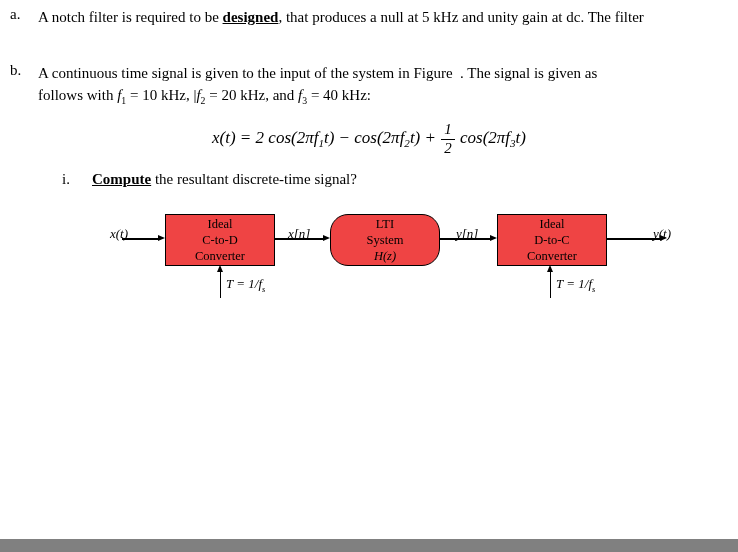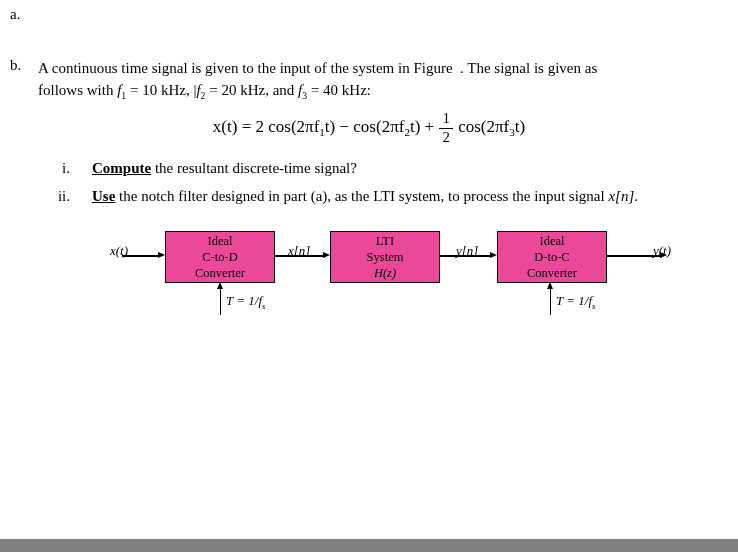--- a/index.html
+++ b/index.html
@@ -39,21 +39,22 @@
     text-decoration: underline;
   }
   .it { font-style: italic; }
   sub { font-size: 0.65em; }
 
   .item-b { margin-top: 34px; }
 
   .equation {
     text-align: center;
     font-size: 17px;
-    margin: 4px 0 12px 0;
+    font-style: italic;
+    margin: 10px 0 12px 0;
     white-space: nowrap;
   }
   .frac {
     display: inline-block;
     vertical-align: middle;
     text-align: center;
     line-height: 1.05;
     font-size: 0.88em;
     margin: 0 1px;
   }
@@ -92,21 +93,21 @@
     top: 8px;
     width: 108px;
     height: 50px;
     border: 1px solid #000;
     display: flex;
     flex-direction: column;
     justify-content: center;
     align-items: center;
     text-align: center;
     line-height: 1.28;
-    background: #ec4899;
+    background: #ef4444;
   }
   .sig {
     position: absolute;
     top: 20px;
     font-style: italic;
     font-size: 13px;
   }
   .hline {
     position: absolute;
     top: 32px;
@@ -155,57 +156,57 @@
 </style>
 </head>
 <body>
 
 <div class="page">
   <div class="content">
 
     <div class="item">
       <div class="item-label">a.</div>
       <div class="item-body">
+        <div class="line"><span>A notch filter is required to be </span><span class="bu">designed</span><span>, that produces a null at 5 kHz and unity gain at dc. The filter</span></div>
       </div>
     </div>
 
     <div class="item item-b">
       <div class="item-label">b.</div>
       <div class="item-body">
         <div class="line">A continuous time signal is given to the input of the system in Figure&nbsp;&nbsp;. The signal is given as</div>
         <div class="line"><span>follows with </span><span class="it">f</span><sub>1</sub><span> = 10 kHz, |</span><span class="it">f</span><sub>2</sub><span> = 20 kHz, and </span><span class="it">f</span><sub>3</sub><span> = 40 kHz:</span></div>
       </div>
     </div>
 
     <div class="equation">
       <span>x(t) = 2 cos(2πf</span><sub>1</sub><span>t) − cos(2πf</span><sub>2</sub><span>t) + </span><span class="frac"><span class="num">1</span><span class="den">2</span></span><span> cos(2πf</span><sub>3</sub><span>t)</span>
     </div>
 
     <div class="subitems">
       <div class="si-row"><span class="si-num">i.</span><span class="bu">Compute</span><span> the resultant discrete-time signal?</span><span class="it"></span><span></span></div>
-      <div class="si-row"><span class="si-num">ii.</span><span class="bu">Use</span><span> the notch filter designed in part (a), as the LTI system, to process the input signal </span><span class="it">x[n]</span><span>.</span></div>
     </div>
 
     <div class="diagram">
 
       <span class="sig" style="left:100px;">x(t)</span>
       <div class="hline" style="left:112px; width:36px;"></div>
       <div class="hhead" style="left:148px;"></div>
 
       <div class="dbox" style="left:155px;">
         <span>Ideal</span>
         <span>C-to-D</span>
         <span>Converter</span>
       </div>
 
       <span class="sig" style="left:278px;">x[n]</span>
       <div class="hline" style="left:265px; width:48px;"></div>
       <div class="hhead" style="left:313px;"></div>
 
-      <div class="dbox" style="left:320px;">
+      <div class="dbox" style="left:320px;border-radius:18px;">
         <span>LTI</span>
         <span>System</span>
         <span class="it">H(z)</span>
       </div>
 
       <span class="sig" style="left:446px;">y[n]</span>
       <div class="hline" style="left:430px; width:50px;"></div>
       <div class="hhead" style="left:480px;"></div>
 
       <div class="dbox" style="left:487px;">

